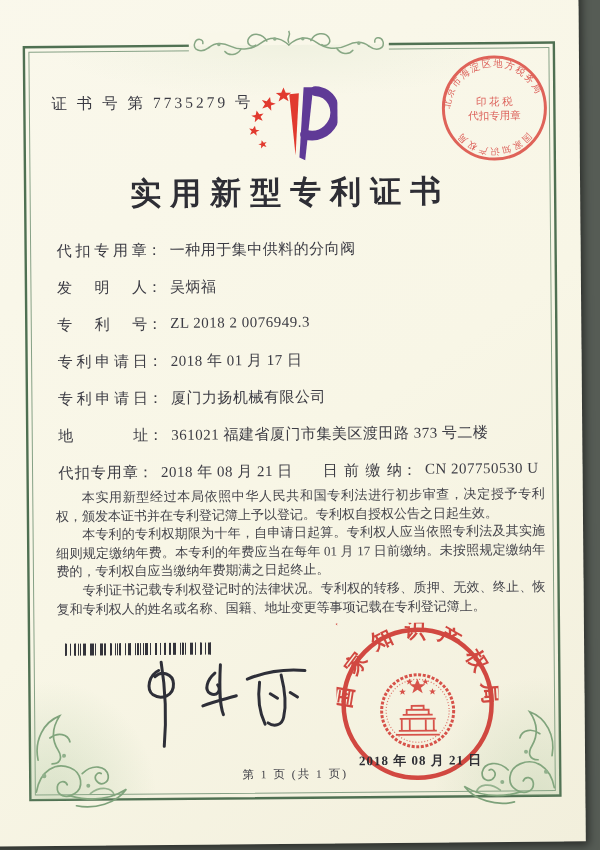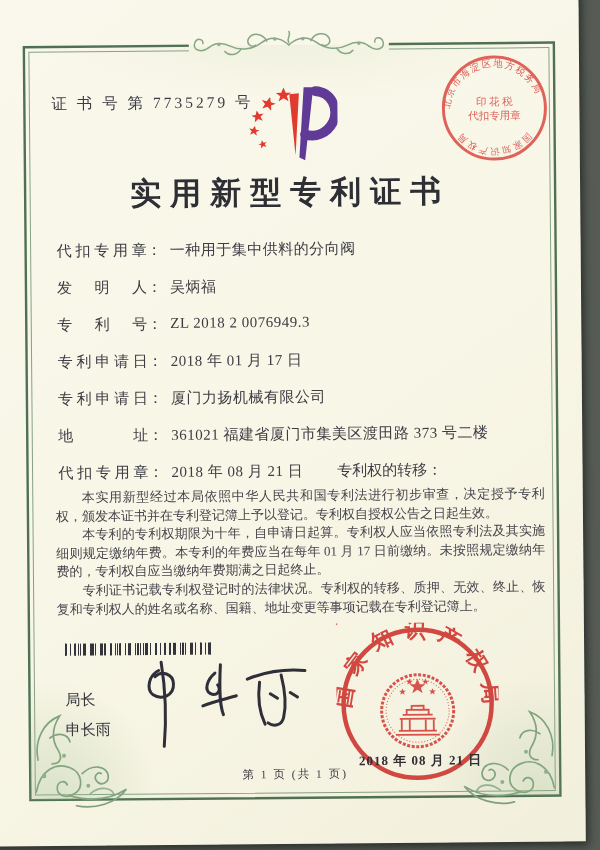--- a/index.html
+++ b/index.html
@@ -161,37 +161,34 @@
     <div class="frow">
       <span class="flabel">地址</span>
         <span class="fcolon">：</span>
         <span class="fvalue">361021 福建省厦门市集美区渡田路 373 号二楼</span>
     </div>
     <div class="frow">
       <span class="flabel">代扣专用章</span>
         <span class="fcolon">：</span>
         <span class="fvalue">2018 年 08 月 21 日</span>
       <span class="fgap"></span>
-      <span class="flabel">专利权的转移</span>
-        <span class="fcolon">：</span>
+      <span class="flabel">日前缴纳</span>
+        <span class="fcolon">：</span>
+        <span class="fvalue">CN 207750530 U</span>
     </div>
   </div>
 
   <div class="abs paras">
     <p>本实用新型经过本局依照中华人民共和国专利法进行初步审查，决定授予专利权，颁发本证书并在专利登记簿上予以登记。专利权自授权公告之日起生效。</p>
     <p>本专利的专利权期限为十年，自申请日起算。专利权人应当依照专利法及其实施细则规定缴纳年费。本专利的年费应当在每年 01 月 17 日前缴纳。未按照规定缴纳年费的，专利权自应当缴纳年费期满之日起终止。</p>
     <p>专利证书记载专利权登记时的法律状况。专利权的转移、质押、无效、终止、恢复和专利权人的姓名或名称、国籍、地址变更等事项记载在专利登记簿上。</p>
   </div>
 
   <div class="abs barcode"></div>
 
-  <div class="abs director">
-    <div>局长</div>
-    <div>申长雨</div>
-  </div>
 
   <svg class="abs signature" width="190" height="95" viewBox="0 0 190 95">
     <g stroke="#2e2f38" stroke-width="3" fill="none" stroke-linecap="round" stroke-linejoin="round">
       <path d="M30,14 C20,18 16,32 23,38 C31,44 44,40 44,28 C44,18 33,14 26,20"></path>
       <path d="M33,6 C35,26 36,55 31,90"></path>
       <path d="M86,20 C78,26 74,36 80,40 C86,44 92,38 88,32"></path>
       <path d="M92,12 C90,30 88,50 92,62"></path>
       <path d="M72,52 C84,48 98,46 106,44"></path>
       <path d="M118,28 C136,22 156,20 176,23"></path>
       <path d="M130,32 C127,48 128,62 133,74"></path>

